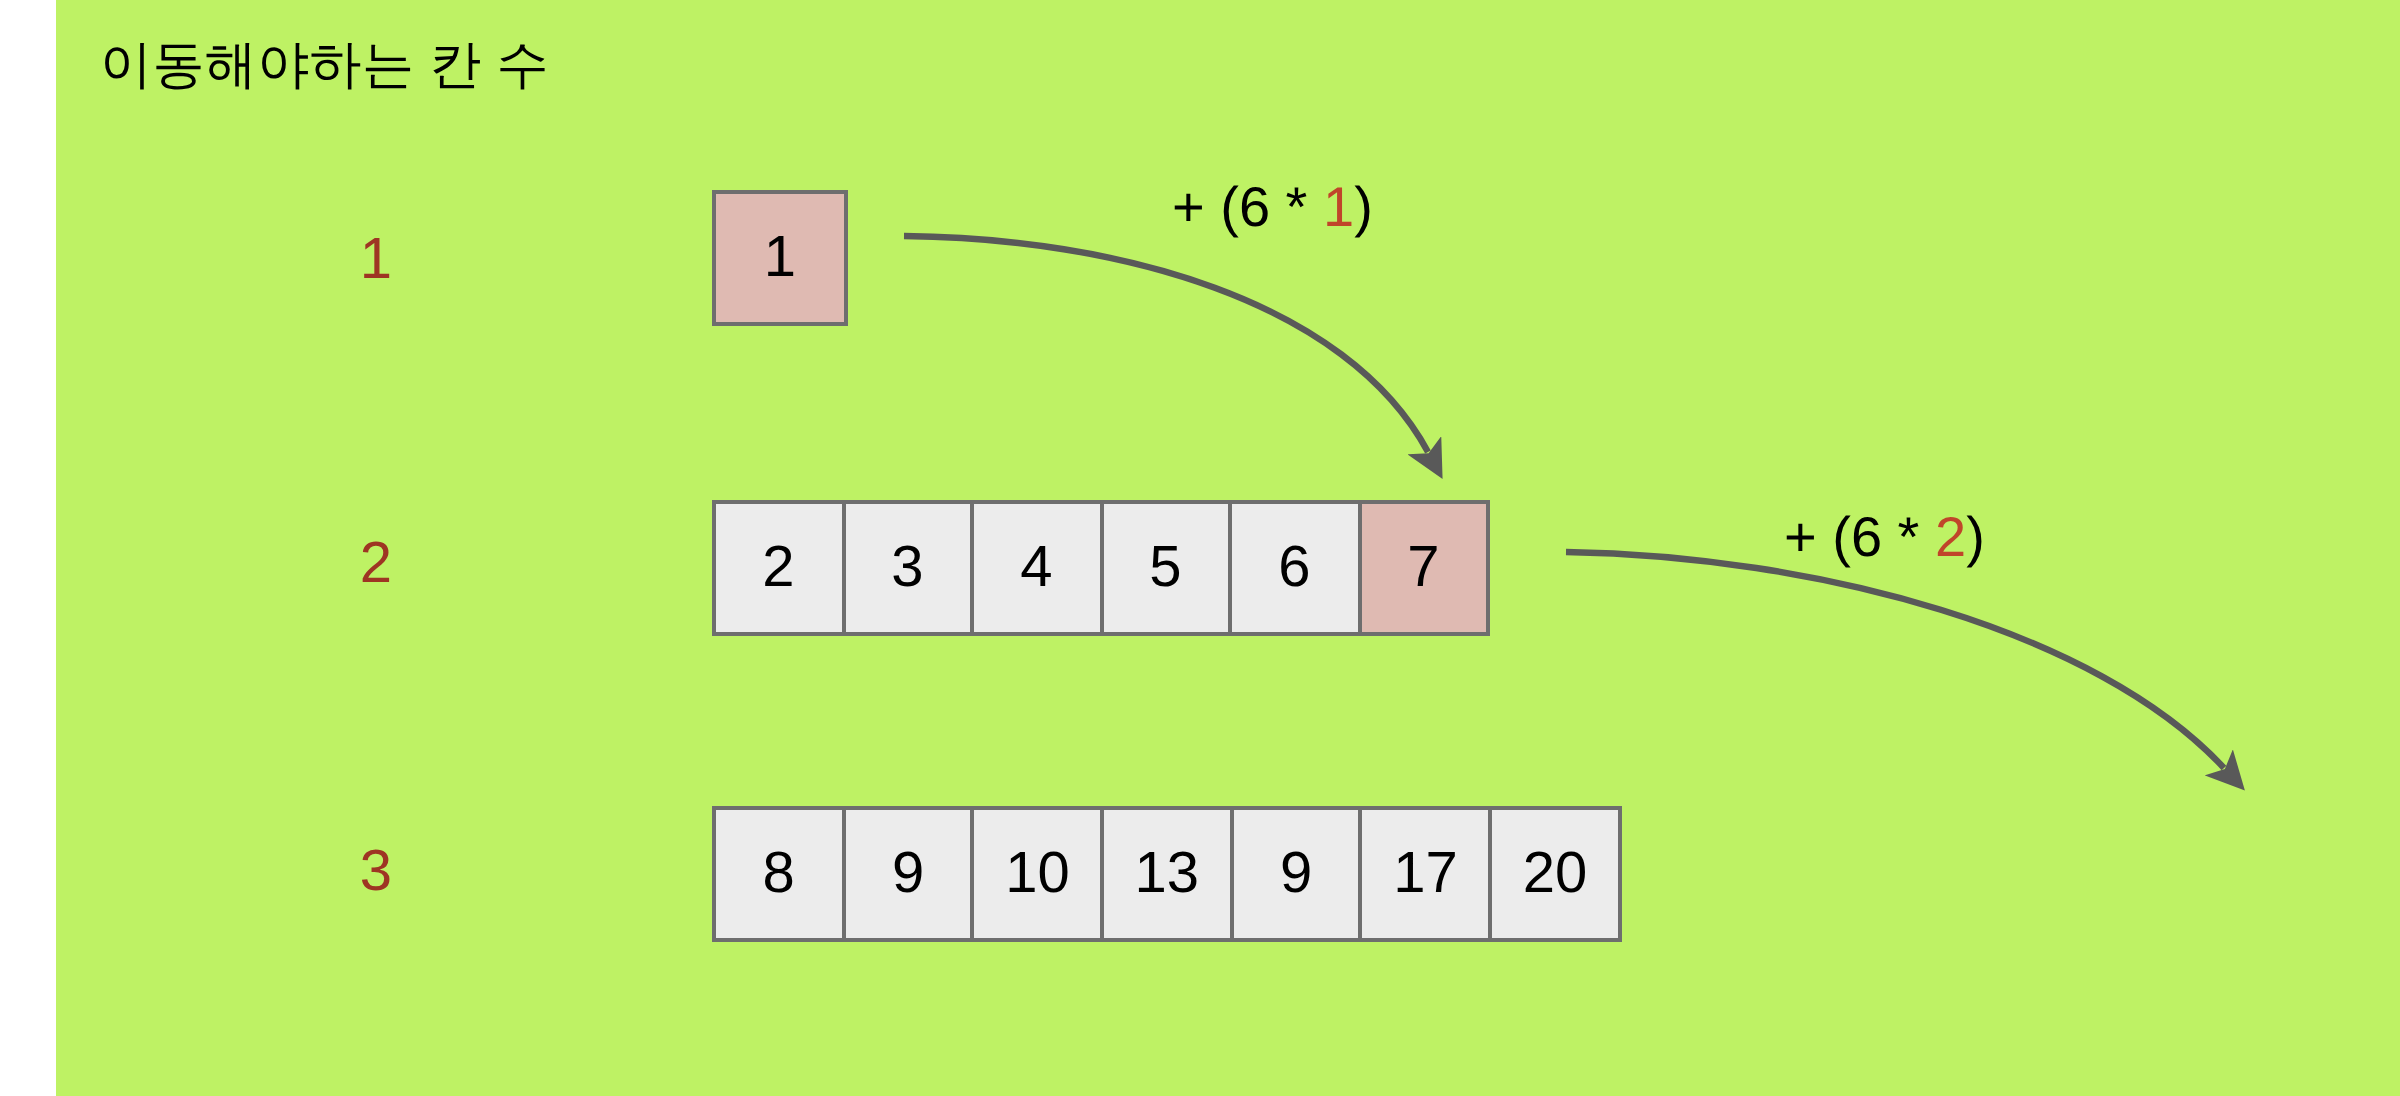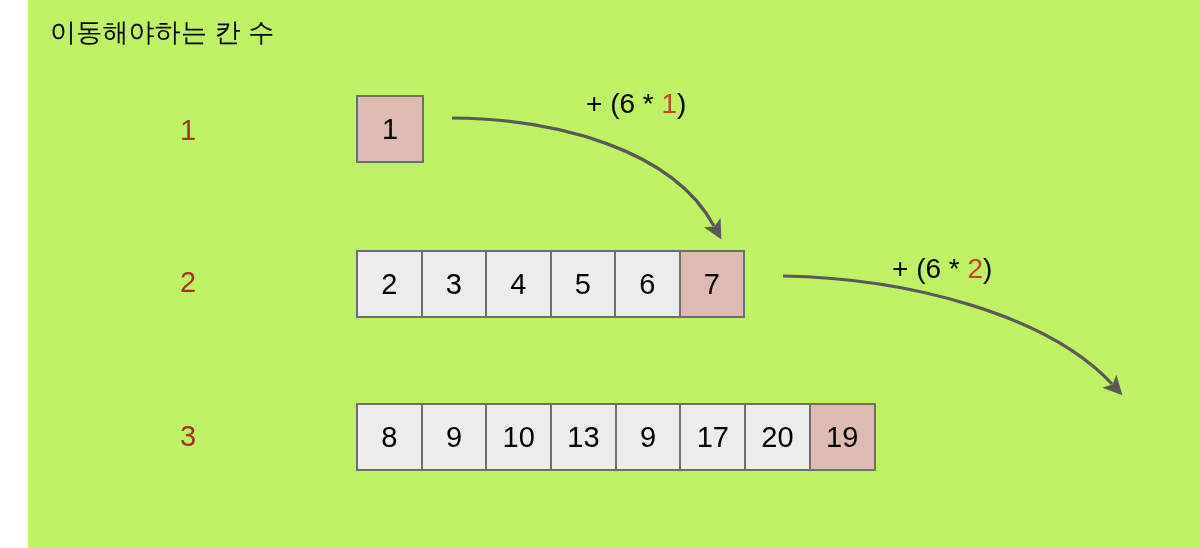--- a/index.html
+++ b/index.html
@@ -113,21 +113,20 @@
   <div class="row-label" style="left:130px; top:419px;">3</div>
 
   <div class="grid-row" id="row3-grid" style="left:328px; top:403px;">
     <div class="cell">8</div>
     <div class="cell">9</div>
     <div class="cell">10</div>
     <div class="cell">13</div>
     <div class="cell">9</div>
     <div class="cell">17</div>
     <div class="cell">20</div>
-    <div class="cell highlight">19</div>
   </div>
 
   <svg id="arrow-layer" viewBox="0 0 1200 548">
     <defs>
       <marker id="head" markerWidth="6" markerHeight="6" refX="1.2" refY="3" orient="auto" markerUnits="strokeWidth">
         <path d="M0,0 L6,3 L0,6 L1.4,3 Z" fill="#595959"></path>
       </marker>
     </defs>
 
     <path d="M424,118 C 530,119 645,150 686,226" fill="none" stroke="#595959" stroke-width="3.2" marker-end="url(#head)"></path>

